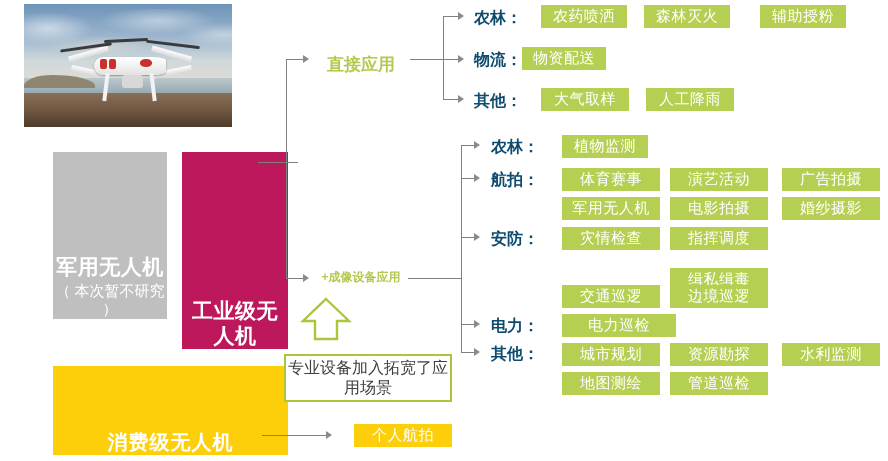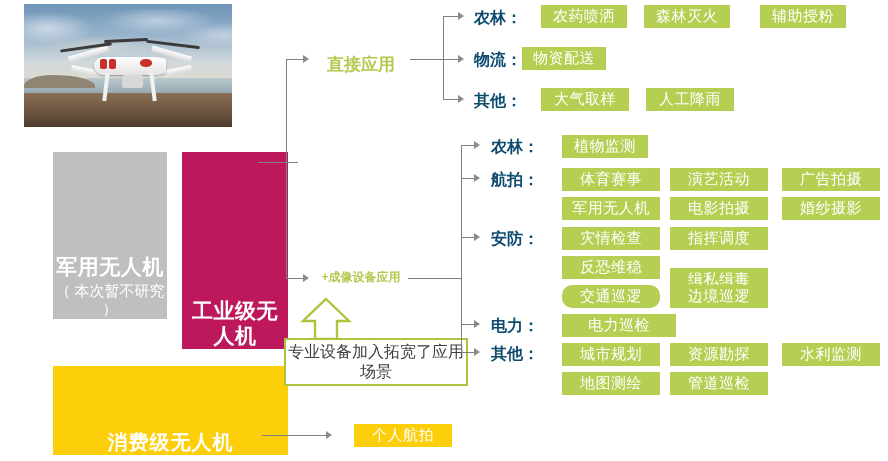--- a/index.html
+++ b/index.html
@@ -201,22 +201,22 @@
     left: 318px;
     top: 262px;
     width: 86px;
     font-size: 12px;
   }
 
   
   #callout {
     position: absolute;
     left: 284px;
-    top: 338px;
-    width: 184px;
+    top: 354px;
+    width: 168px;
     height: 48px;
     box-sizing: border-box;
     border: 2px solid #a9c63d;
     background: #ffffff;
     color: #404040;
     font-size: 16px;
     line-height: 1.22;
     display: flex;
     align-items: center;
     justify-content: center;
@@ -358,23 +358,22 @@
   <div class="tag" style="left:562px; top:168px; width:98px;">体育赛事</div>
   <div class="tag" style="left:670px; top:168px; width:98px;">演艺活动</div>
   <div class="tag" style="left:782px; top:168px; width:98px;">广告拍摄</div>
   <div class="tag" style="left:562px; top:197px; width:98px;">军用无人机</div>
   <div class="tag" style="left:670px; top:197px; width:98px;">电影拍摄</div>
   <div class="tag" style="left:782px; top:197px; width:98px;">婚纱摄影</div>
 
   <div class="branch-label" style="left:491px; top:229px;">安防：</div>
   <div class="tag" style="left:562px; top:227px; width:98px;">灾情检查</div>
   <div class="tag" style="left:670px; top:227px; width:98px;">指挥调度</div>
-  <div class="tag" style="left:562px; top:256px; width:98px;">反恐维稳</div>
   <div class="tag" style="left:670px; top:268px; width:98px;">缉私缉毒</div>
-  <div class="tag" style="left:562px; top:285px; width:98px;border-radius:10px;">交通巡逻</div>
+  <div class="tag" style="left:562px; top:285px; width:98px;">交通巡逻</div>
   <div class="tag" style="left:670px; top:285px; width:98px;">边境巡逻</div>
 
   <div class="branch-label" style="left:491px; top:316px;">电力：</div>
   <div class="tag" style="left:562px; top:314px; width:114px;">电力巡检</div>
 
   <div class="branch-label" style="left:491px; top:344px;">其他：</div>
   <div class="tag" style="left:562px; top:343px; width:98px;">城市规划</div>
   <div class="tag" style="left:670px; top:343px; width:98px;">资源勘探</div>
   <div class="tag" style="left:782px; top:343px; width:98px;">水利监测</div>
   <div class="tag" style="left:562px; top:372px; width:98px;">地图测绘</div>

